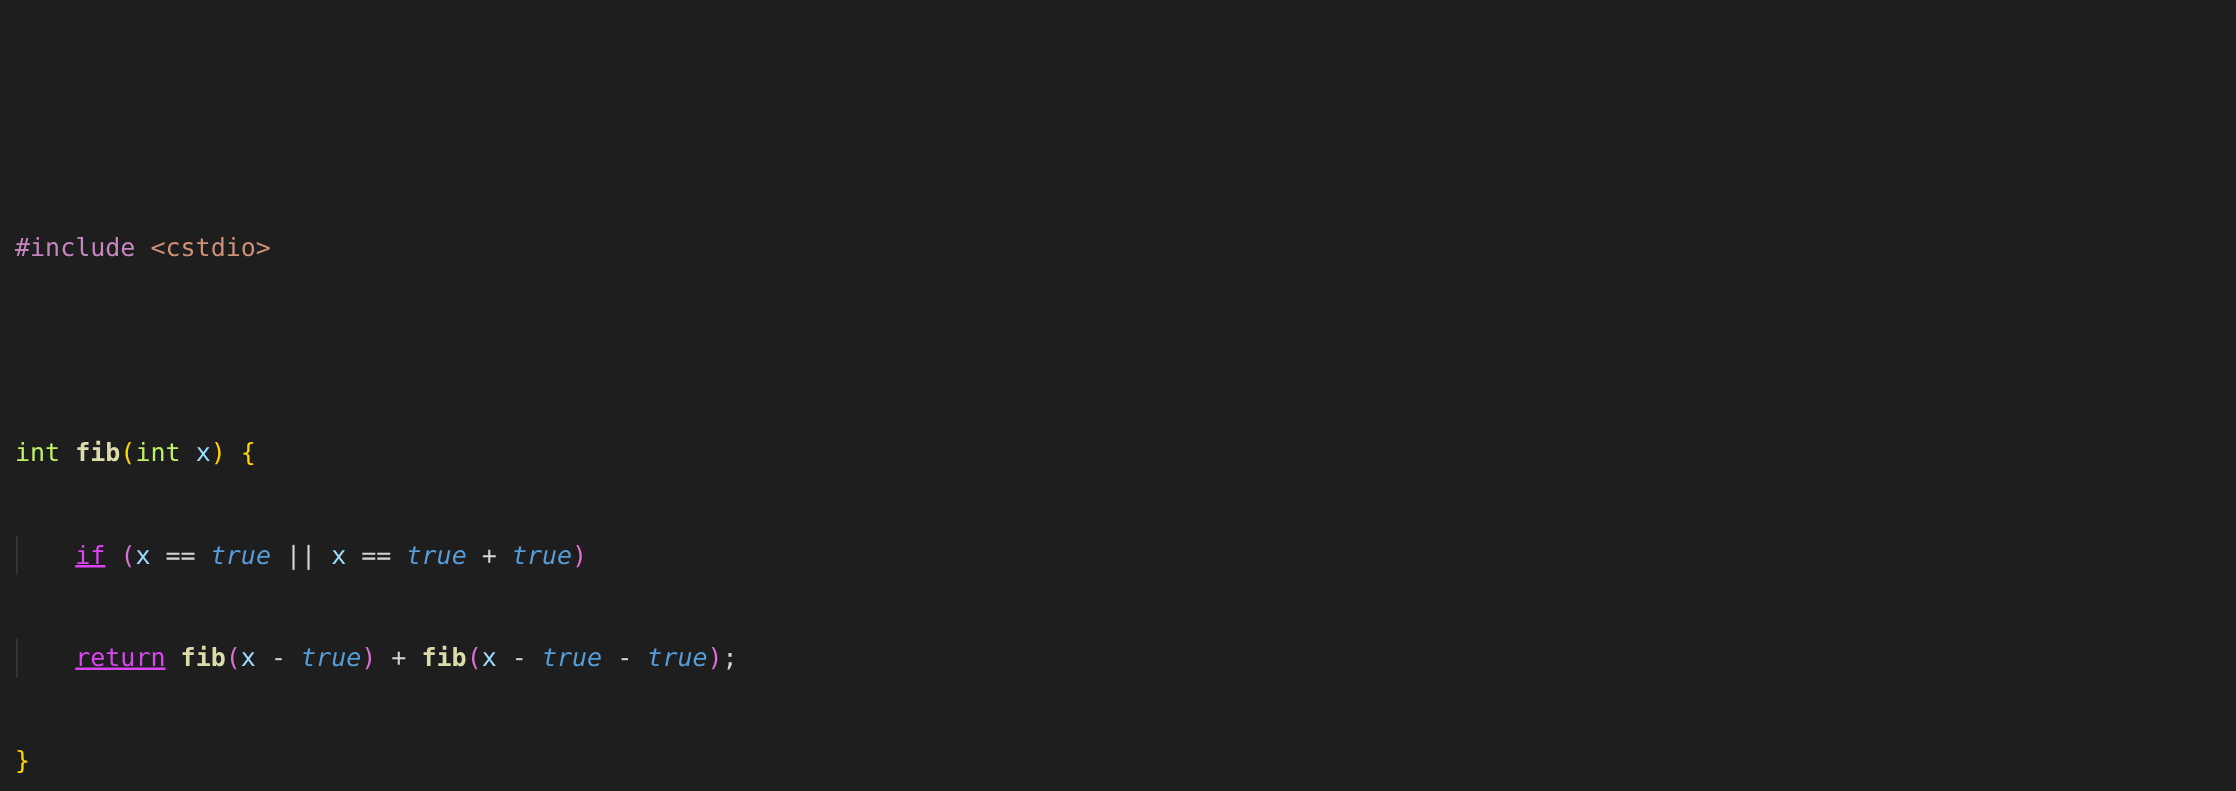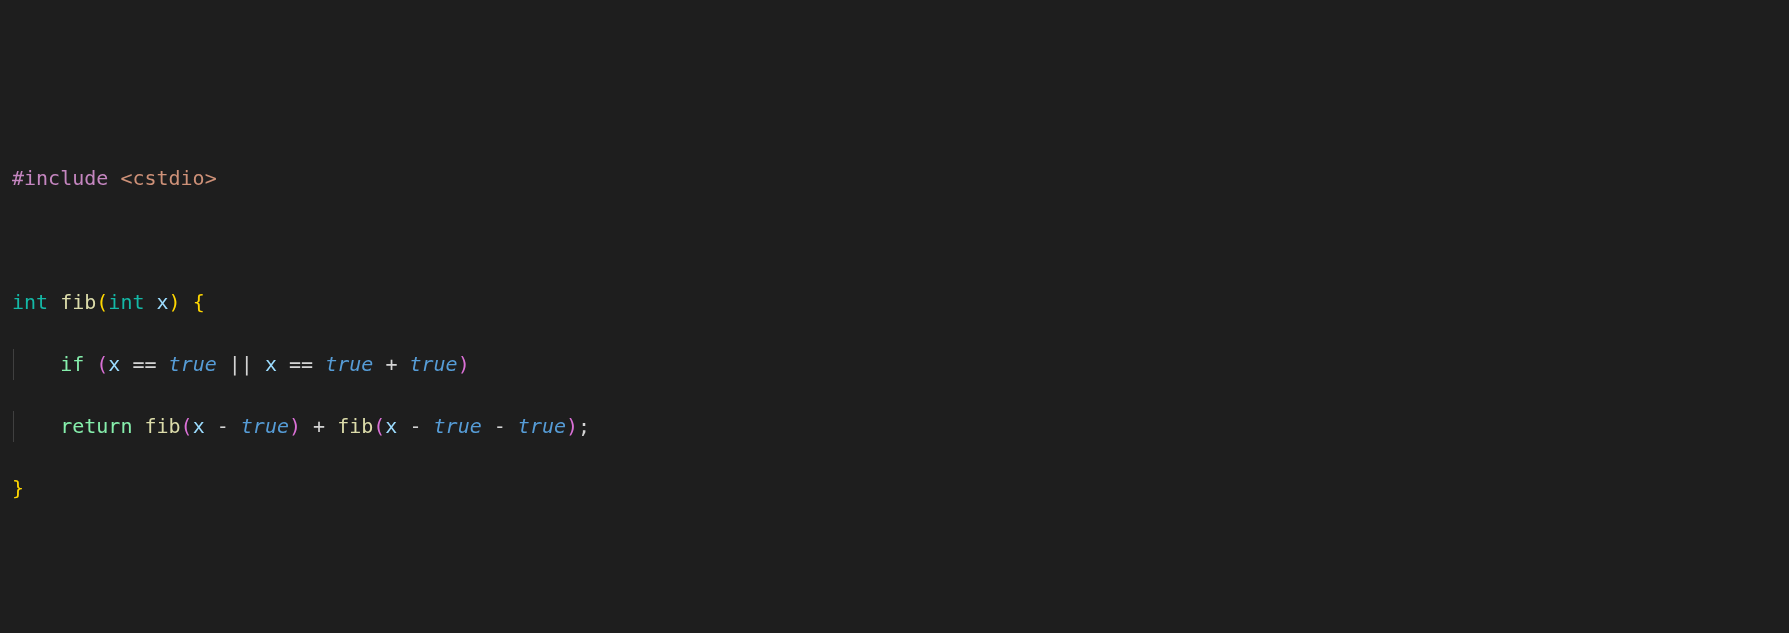--- a/index.html
+++ b/index.html
@@ -16,36 +16,37 @@
     padding: 8px 12px;
     white-space: pre;
     position: relative;
   }
   .editor {
     position: relative;
   }
   .line {
     position: relative;
     min-height: 1.55em;
+    margin-top: 20px;
   }
   .indent-guide {
     position: absolute;
     left: 0;
     top: 0;
     bottom: 0;
     width: 1px;
     background: #404040;
   }
   .ig1 { left: 1px; }
   .ig2 { left: calc(4ch + 1px); }
   .tok-preproc { color: #c586c0; }
   .tok-include-path { color: #ce9178; }
-  .tok-control { color: #86efac; }
-  .tok-type { color: #14b8a6; }
-  .tok-func { color: #dcdcaa; }
+  .tok-control { color: #d946ef; text-decoration: underline; }
+  .tok-type { color: #bef264; }
+  .tok-func { color: #dcdcaa; font-weight: bold; }
   .tok-var { color: #9cdcfe; }
   .tok-param { color: #9cdcfe; }
   .tok-const { color: #569cd6; font-style: italic; }
   .tok-punct { color: #d4d4d4; }
   .tok-brace { color: #ffd700; }
   .tok-brace2 { color: #da70d6; }
   .tok-operator { color: #d4d4d4; }
 </style>
 </head>
 <body>

